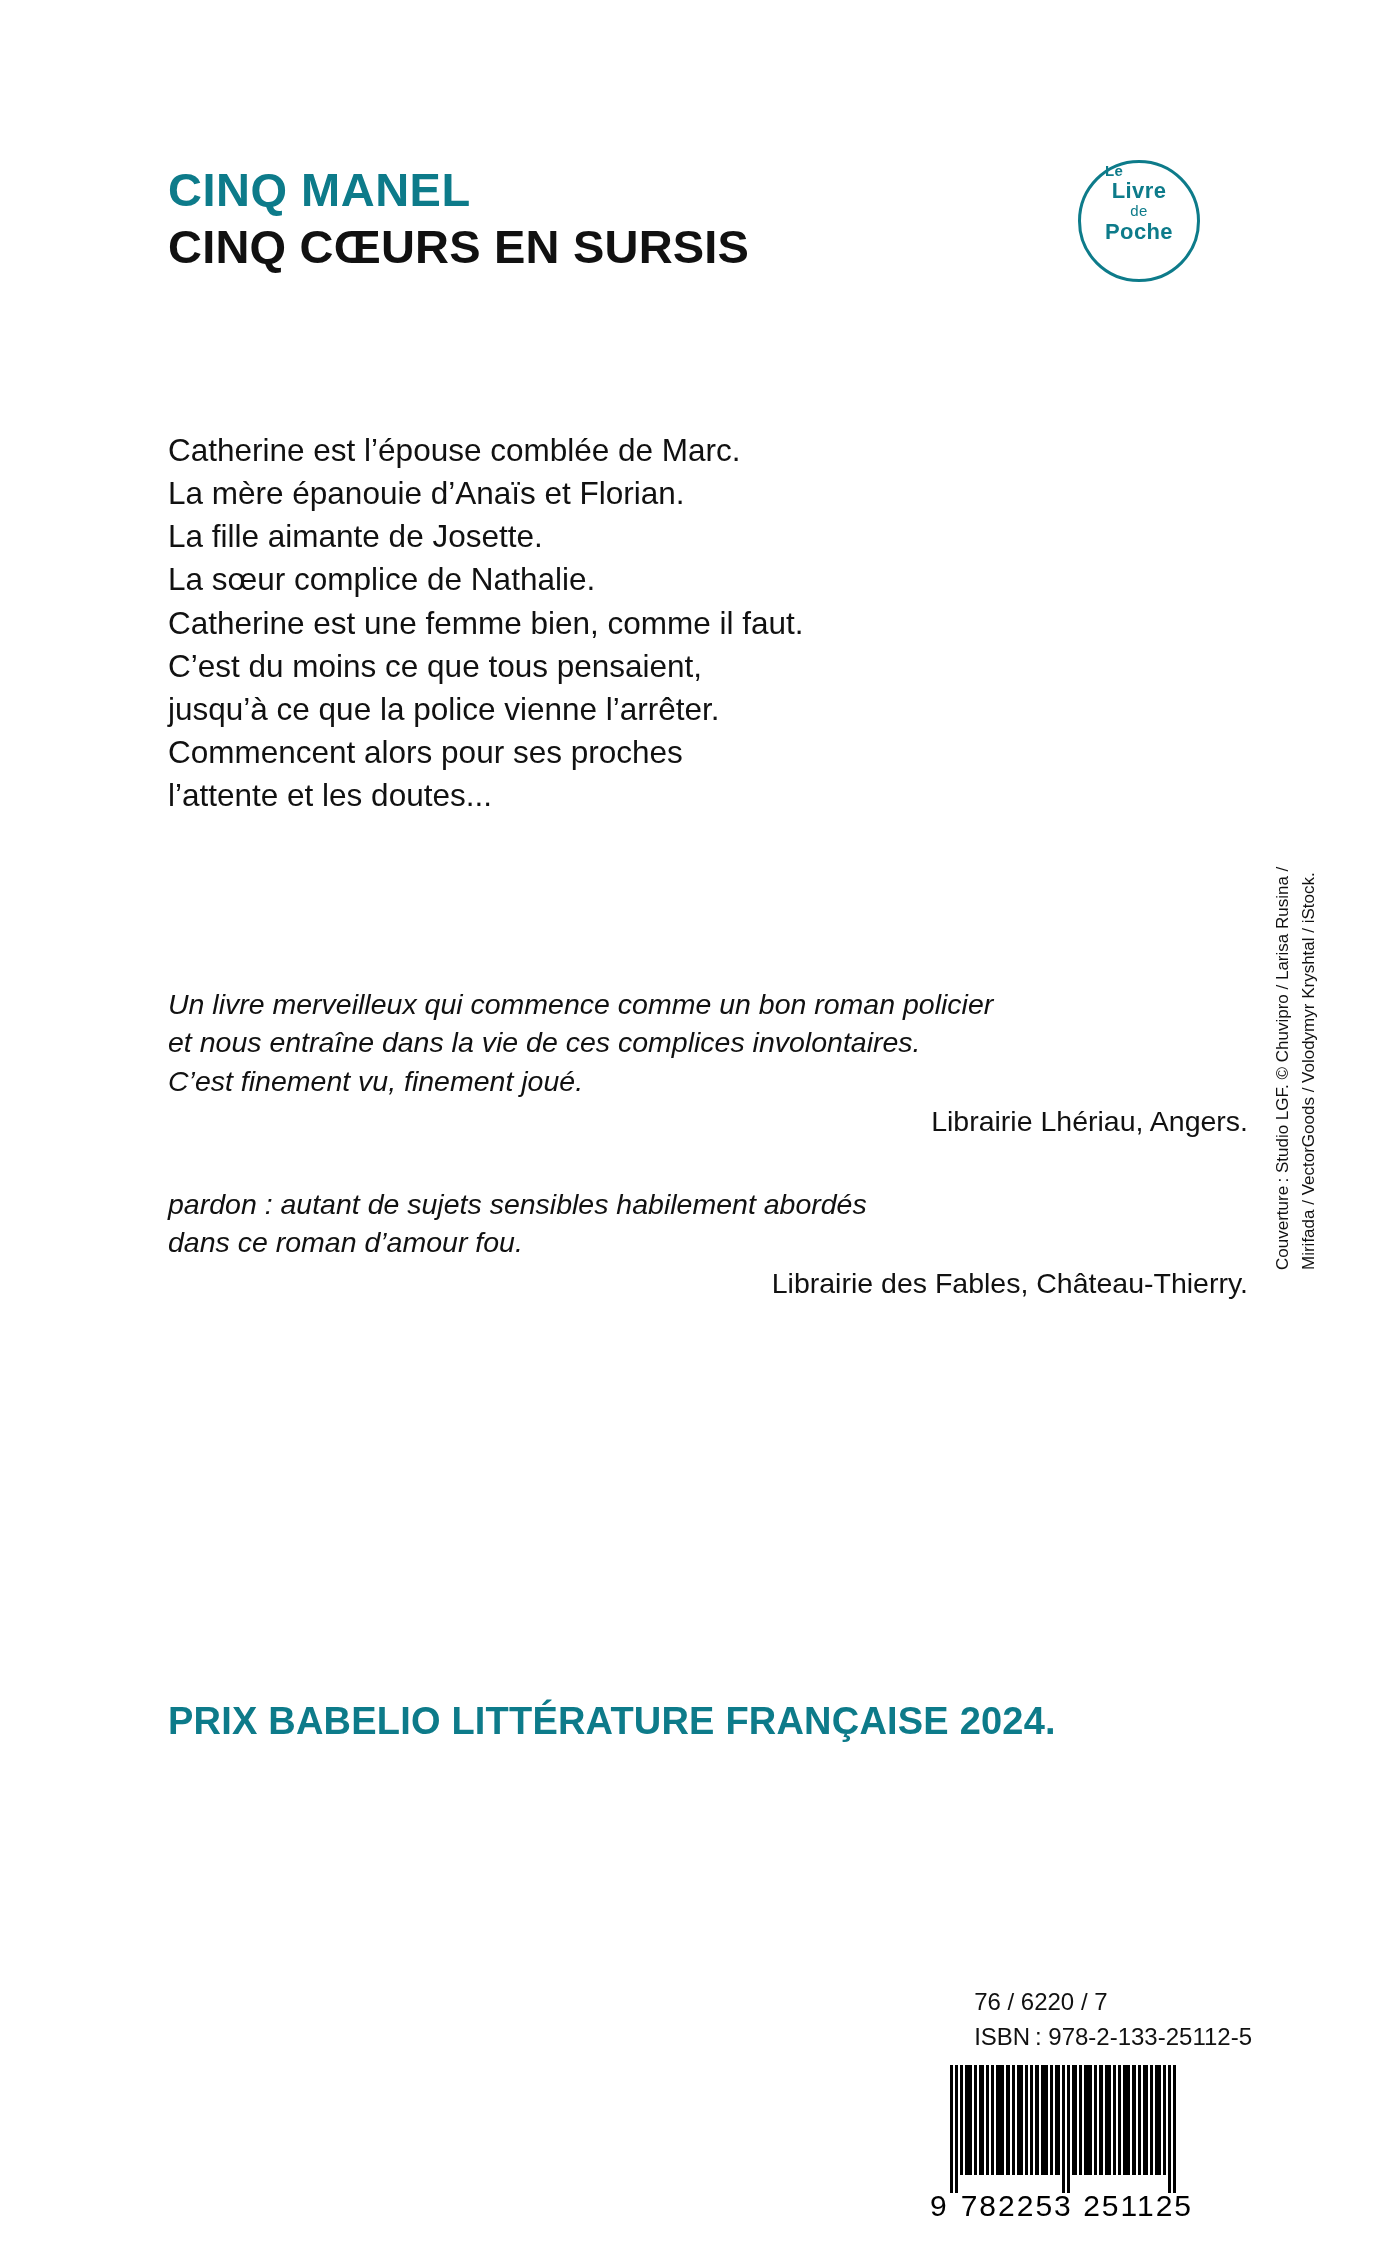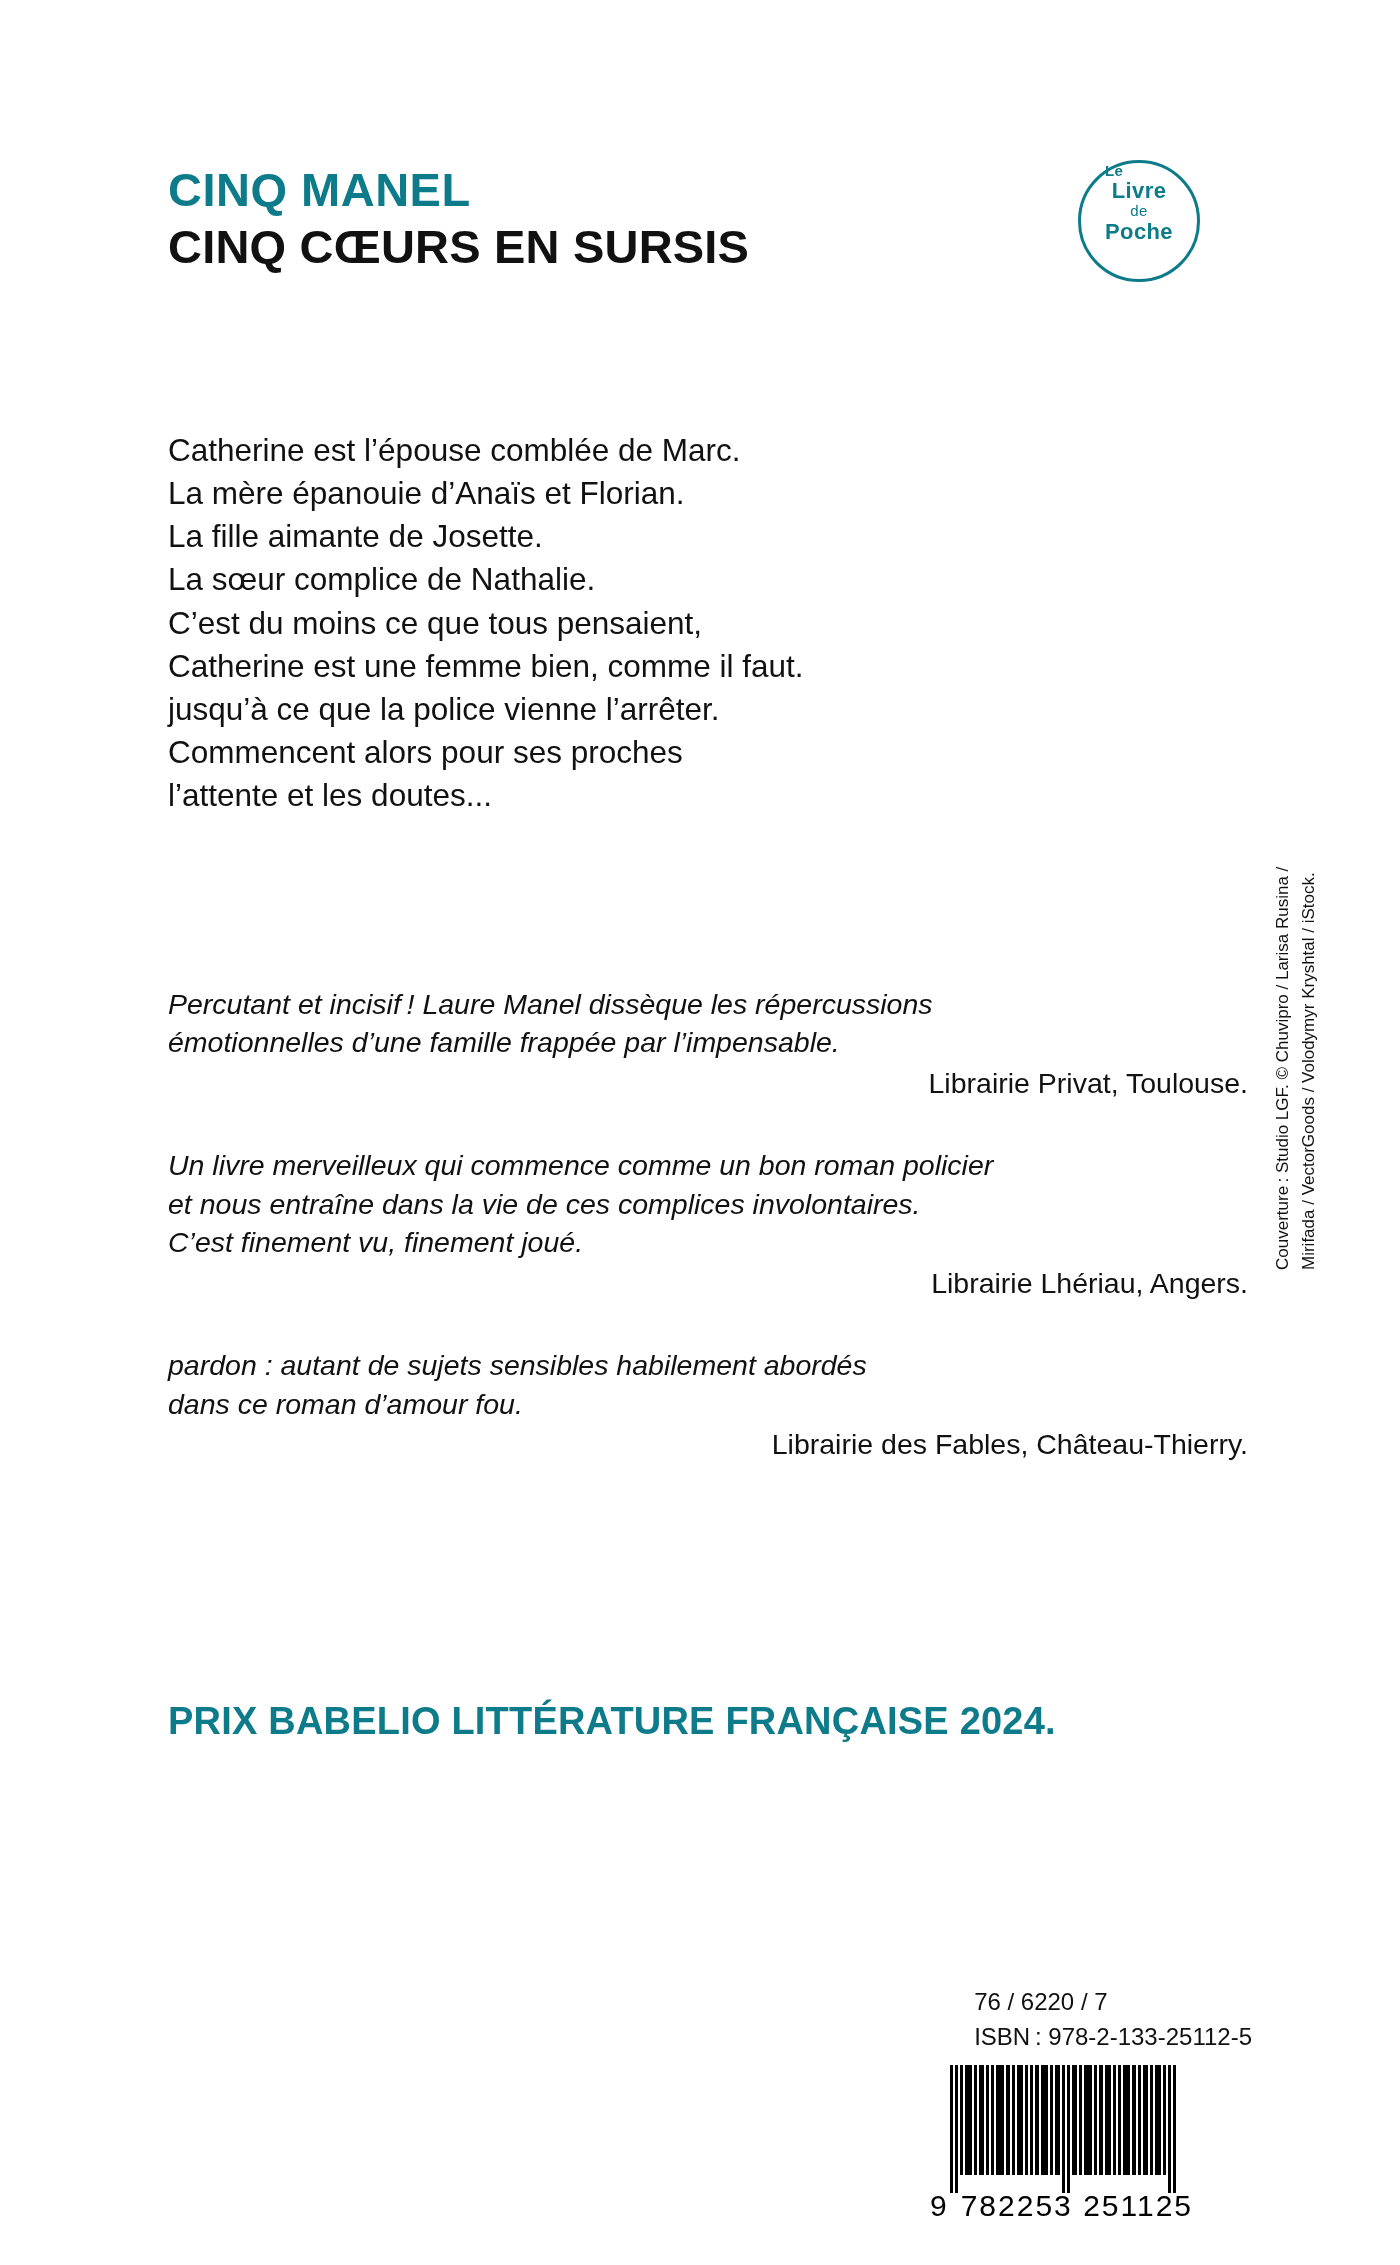--- a/index.html
+++ b/index.html
@@ -191,34 +191,29 @@
     <span class="logo-line">Livre</span>
     <span class="logo-line small">de</span>
     <span class="logo-line">Poche</span>
   </div>
 
   <div class="blurb">
     <div>Catherine est l’épouse comblée de Marc.</div>
     <div>La mère épanouie d’Anaïs et Florian.</div>
     <div>La fille aimante de Josette.</div>
     <div>La sœur complice de Nathalie.</div>
+    <div>Catherine est une femme bien, comme il faut.</div>
     <div>C’est du moins ce que tous pensaient,</div>
-    <div>Catherine est une femme bien, comme il faut.</div>
     <div>jusqu’à ce que la police vienne l’arrêter.</div>
     <div>Commencent alors pour ses proches</div>
     <div>l’attente et les doutes...</div>
   </div>
 
   <div class="reviews">
 
-    <div class="review">
-      <div class="review-line">Percutant et incisif ! Laure Manel dissèque les répercussions</div>
-      <div class="review-line">émotionnelles d’une famille frappée par l’impensable.</div>
-      <div class="review-source">Librairie Privat, Toulouse.</div>
-    </div>
 
     <div class="review">
       <div class="review-line">Un livre merveilleux qui commence comme un bon roman policier</div>
       <div class="review-line">et nous entraîne dans la vie de ces complices involontaires.</div>
       <div class="review-line">C’est finement vu, finement joué.</div>
       <div class="review-source">Librairie Lhériau, Angers.</div>
     </div>
 
     <div class="review">
       <div class="review-line">pardon : autant de sujets sensibles habilement abordés</div>

